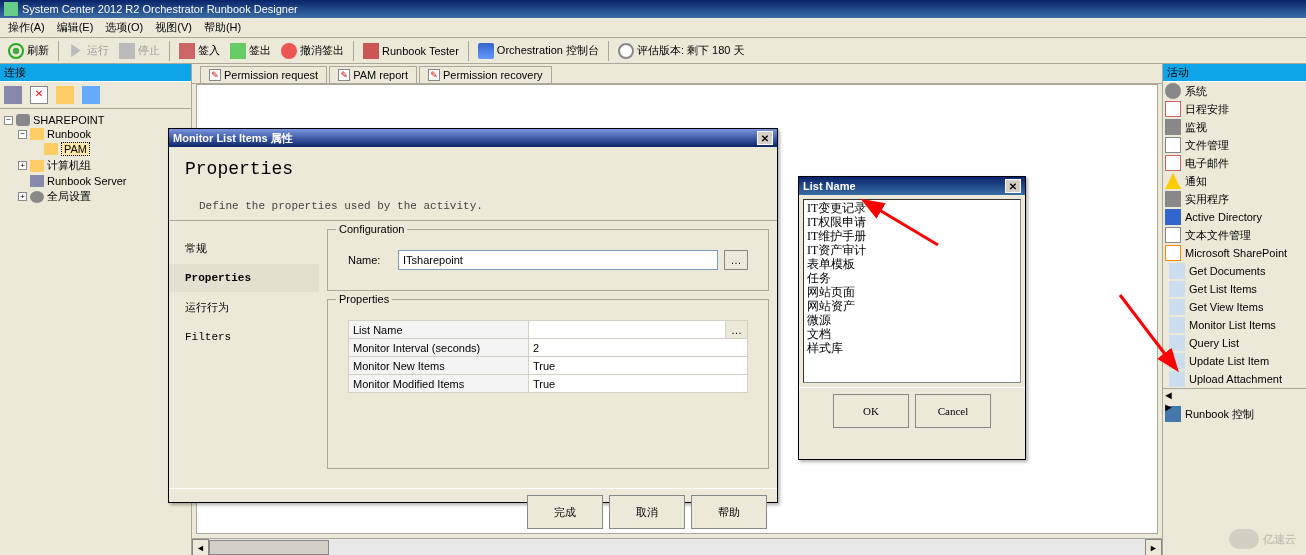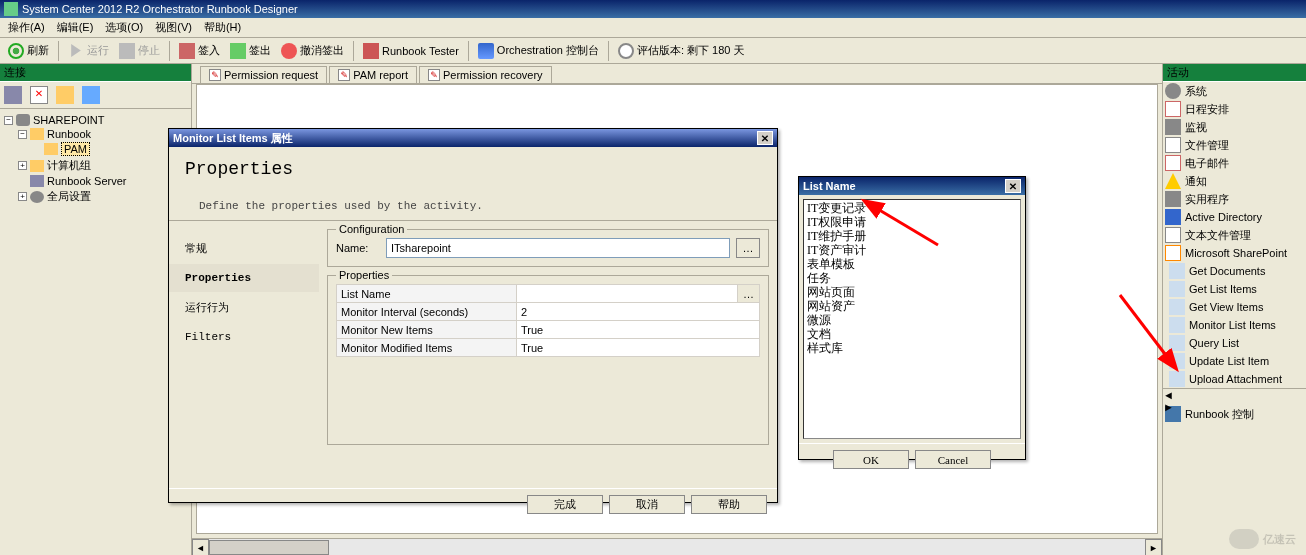--- a/index.html
+++ b/index.html
@@ -15,21 +15,21 @@
 
 
 .toolbar { background: #ece9d8; border-bottom: 1px solid #aca899; height: 26px; display:flex; align-items:center; padding: 0 4px; gap: 2px; }
 .tbtn { display:flex; align-items:center; padding: 2px 4px; gap: 3px; cursor:default; }
 .tbtn .ico { width: 16px; height: 16px; display:inline-block; }
 .sep { width: 1px; height: 20px; background: #aca899; margin: 0 3px; }
 
 
 .main { display:flex; height: calc(100% - 18px - 20px - 26px); }
 .leftcol { width: 192px; background: #ece9d8; border-right: 1px solid #aca899; display:flex; flex-direction:column; }
-.pane-header { background: #15803d; border-bottom: 1px solid #fff; padding: 2px 4px; font-size: 11px; height: 18px; display:flex; align-items:center; }
+.pane-header { background: #0ea5e9; border-bottom: 1px solid #fff; padding: 2px 4px; font-size: 11px; height: 18px; display:flex; align-items:center; }
 .left-icons { display:flex; gap: 8px; padding: 4px; border-bottom: 1px solid #aca899; }
 .left-icons .ico { width: 18px; height: 18px; }
 .tree { padding: 4px; font-family: Tahoma, "SimSun"; }
 .tree-item { display:flex; align-items:center; gap: 3px; padding: 1px 0; white-space: nowrap; }
 .tree-ind-1 { padding-left: 14px; }
 .tree-ind-2 { padding-left: 28px; }
 .exp { width: 9px; height: 9px; border: 1px solid #888; display:inline-flex; align-items:center; justify-content:center; font-size: 8px; line-height: 1; background:#fff; }
 .folder-ico { width: 14px; height: 12px; display:inline-block; }
 .selected { background: #ffe8a6; border: 1px dotted #000; padding: 0 2px; }
 
@@ -59,35 +59,35 @@
 
 .prop-dialog { left: 168px; top: 128px; width: 610px; height: 375px; }
 .prop-header { padding: 12px 16px 8px 16px; }
 .prop-header h1 { font-size: 18px; font-weight: normal; font-family: "Courier New", monospace; }
 .prop-header .sub { font-size: 11px; color:#444; margin-top: 21px; font-family:"Courier New", monospace; padding-left: 14px; }
 .prop-main { display:flex; border-top: 1px solid #aca899; height: 268px; }
 .prop-nav { width: 150px; background:#ece9d8; padding-top: 12px; }
 .prop-nav-item { padding: 8px 16px; font-family:Liberation Mono, monospace; cursor:default; }
 .prop-nav-item.active { background: #e4e0d0; font-weight: bold; }
 .prop-content { flex:1; padding: 8px; }
-.fieldset { border: 1px solid #aca899; padding: 8px; margin-bottom: 8px; position:relative; }
+.fieldset { border: 1px solid #aca899; padding: 20px; margin-bottom: 8px; position:relative; }
 .fieldset-legend { position:absolute; top:-7px; left:8px; background:#ece9d8; padding:0 3px; font-size:11px; }
 .form-row { display:flex; align-items:center; gap: 6px; }
 .form-row label { width: 44px; }
 .form-row input[type=text] { flex:1; border: 1px solid #7f9db9; padding: 2px 4px; height: 20px; background:#fff; }
 .ell-btn { width: 24px; height: 20px; background:#ece9d8; border:1px solid #888; cursor:pointer; }
 .ptable { width:100%; border-collapse: collapse; border: 1px solid #aca899; }
 .ptable td { border: 1px solid #d4d0c8; padding: 2px 4px; background:#fff; font-size:11px; height:18px; }
 .ptable td:first-child { width: 180px; background:#f4f4f4; }
 .ptable .cell-btn { width:22px; text-align:center; background:#ece9d8; cursor:pointer; }
 .dlg-buttons { display:flex; justify-content:flex-end; gap: 6px; padding: 6px 10px; border-top:1px solid #fff; }
-.dlg-buttons button { width: 76px; height: 19px; background:#ece9d8; border:1px solid #888; cursor:pointer; font-family:"SimSun";text-align:center; }
+.dlg-buttons button { width: 76px; height: 34px; background:#ece9d8; border:1px solid #888; cursor:pointer; font-family:"SimSun";text-align:center; }
 
 .list-dialog { left: 798px; top: 176px; width: 228px; height: 284px; }
-.list-box { background:#fff; border: 1px inset #888; margin: 4px; height: 240px; overflow:auto; padding: 1px; }
+.list-box { background:#fff; border: 1px inset #888; margin: 4px; height: 184px; overflow:auto; padding: 1px; }
 .list-opt { padding: 0 2px; font-family:"SimSun"; font-size:12px; line-height:14px; white-space:nowrap; cursor:default; }
 
 
 .arrow { position:absolute; pointer-events:none; }
 .arrow svg { overflow:visible; }
 
 
 .ic-refresh { background: radial-gradient(circle, #4a4 40%, transparent 42%); border: 2px solid #2a2; border-radius: 50%; }
 .ic-play { background: #7b7; clip-path: polygon(20% 10%, 80% 50%, 20% 90%); }
 .ic-play.disabled { background:#bbb; }

